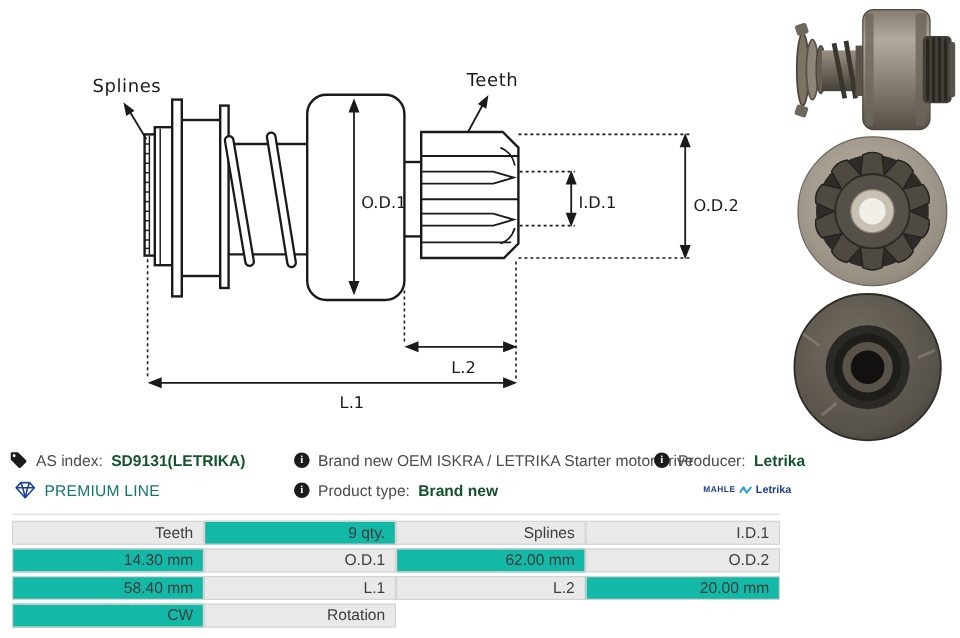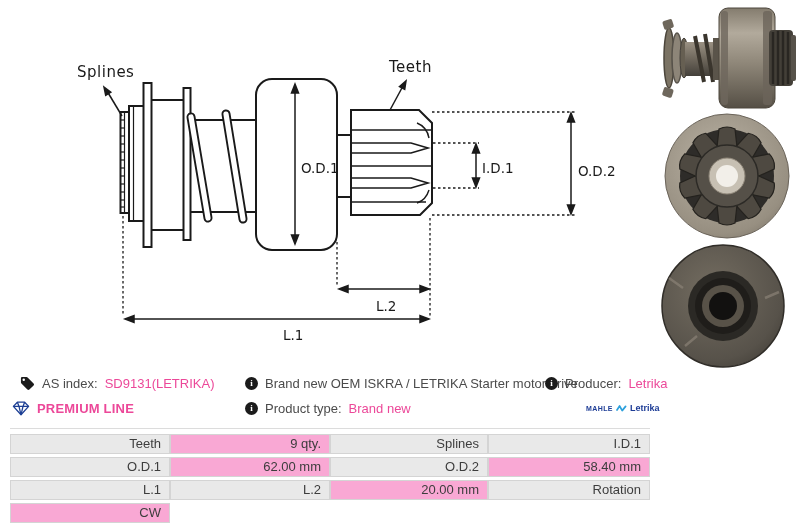--- a/index.html
+++ b/index.html
@@ -12,41 +12,41 @@
   .dia-text{font-family:"DejaVu Sans",sans-serif;fill:#1a1a1a;}
 
   
   .photo{position:absolute;}
 
   
   .info-item{
     position:absolute;display:flex;align-items:center;gap:7px;
     font-size:13px;color:#4b4b4b;white-space:nowrap;height:18px;
   }
-  .info-item b{color:#ec4899;font-weight:normal;}
+  .info-item b{color:#14532d;font-weight:bold;}
   .i-icon{
     width:13px;height:13px;border-radius:50%;background:#1b1b1b;color:#fff;
     font-size:9px;font-weight:bold;display:flex;align-items:center;justify-content:center;
     font-family:"Liberation Serif",serif;flex:0 0 13px;
   }
-  .premium-text{color:#ec4899;font-weight:bold;letter-spacing:.2px;}
+  .premium-text{color:#0f766e;font-weight:normal;letter-spacing:.2px;}
   .brand-logo{position:absolute;display:flex;align-items:center;gap:3px;}
   .brand-mahle{font-size:7px;font-weight:bold;color:#1d3c96;letter-spacing:.4px;}
   .brand-letrika{font-size:9px;font-weight:bold;color:#1d3c96;}
 
   
   .spec-topline{position:absolute;left:10px;top:428px;width:640px;height:1px;background:#dcdcdc;}
   .spec-table{
     position:absolute;left:10px;top:434px;
     display:grid;grid-template-columns:160px 160px 158px 162px;
     grid-auto-rows:20px;row-gap:3px;
     font-size:13px;color:#3d3d3d;
   }
   .spec-cell{
-    border:1px solid #d4d4d4;box-sizing:border-box;background:#f9a8d4;
+    border:1px solid #d4d4d4;box-sizing:border-box;background:#14b8a6;
     text-align:right;padding-right:8px;line-height:18px;overflow:hidden;
   }
   .spec-label{background:#e9e9e9;}
 </style>
 </head>
 <body>
 
 <svg id="diagram" width="650" height="370" viewBox="0 0 650 370">
   <g stroke="#1a1a1a" stroke-width="2" fill="#ffffff">
 
@@ -217,21 +217,21 @@
     </radialGradient>
   </defs>
   <circle cx="68" cy="62" r="61" fill="url(#backG)" stroke="#302d28" stroke-width="1.5"></circle>
   <path d="M14,34 L28,44 M124,48 L110,54 M30,102 L42,92" stroke="#8a8276" stroke-width="2.5" fill="none" opacity="0.7"></path>
   <circle cx="68" cy="62" r="35" fill="#2b2925"></circle>
   <circle cx="68" cy="62" r="28" fill="#1f1d1a"></circle>
   <circle cx="68" cy="62" r="21" fill="#585248"></circle>
   <circle cx="68" cy="62" r="14" fill="#121110"></circle>
 </svg>
 
-<div class="info-item" style="left:20px;top:374px;">
+<div class="info-item" style="left:8px;top:374px;">
   <svg width="15" height="15" viewBox="0 0 16 16">
     <path d="M1,7 V2.2 A1.2,1.2 0 0 1 2.2,1 H7 a1.6,1.6 0 0 1 1.1,.5 l6.4,6.4 a1.5,1.5 0 0 1 0,2.1 l-4.5,4.5 a1.5,1.5 0 0 1 -2.1,0 L1.5,8.1 A1.6,1.6 0 0 1 1,7 Z" fill="#1b1b1b"></path>
     <circle cx="4" cy="4" r="1.3" fill="#ffffff"></circle>
   </svg>
   <span>AS index:</span>
   <b>SD9131(LETRIKA)</b>
 </div>
 
 <div class="info-item" style="left:245px;top:374px;">
   <span class="i-icon">i</span>
@@ -268,24 +268,25 @@
   <span class="brand-letrika">Letrika</span>
 </div>
 
 <div class="spec-topline"></div>
 <div class="spec-table">
   <div class="spec-cell spec-label">Teeth</div>
   <div class="spec-cell">9 qty.</div>
   <div class="spec-cell spec-label">Splines</div>
 
   <div class="spec-cell spec-label">I.D.1</div>
+  <div class="spec-cell">14.30 mm</div>
   <div class="spec-cell spec-label">O.D.1</div>
   <div class="spec-cell">62.00 mm</div>
 
   <div class="spec-cell spec-label">O.D.2</div>
   <div class="spec-cell">58.40 mm</div>
   <div class="spec-cell spec-label">L.1</div>
 
   <div class="spec-cell spec-label">L.2</div>
   <div class="spec-cell">20.00 mm</div>
+  <div class="spec-cell">CW</div>
   <div class="spec-cell spec-label">Rotation</div>
-  <div class="spec-cell">CW</div>
 </div>
 
 </body></html>

